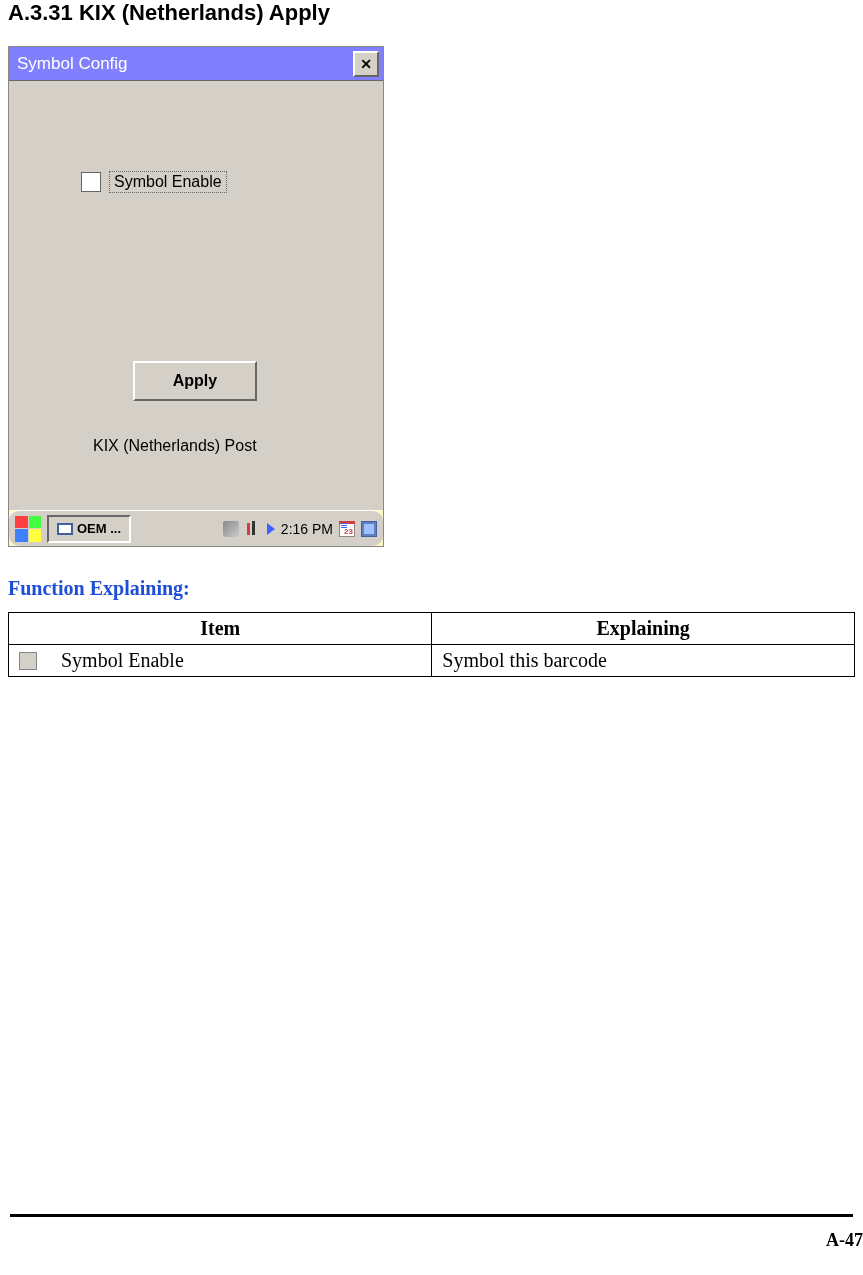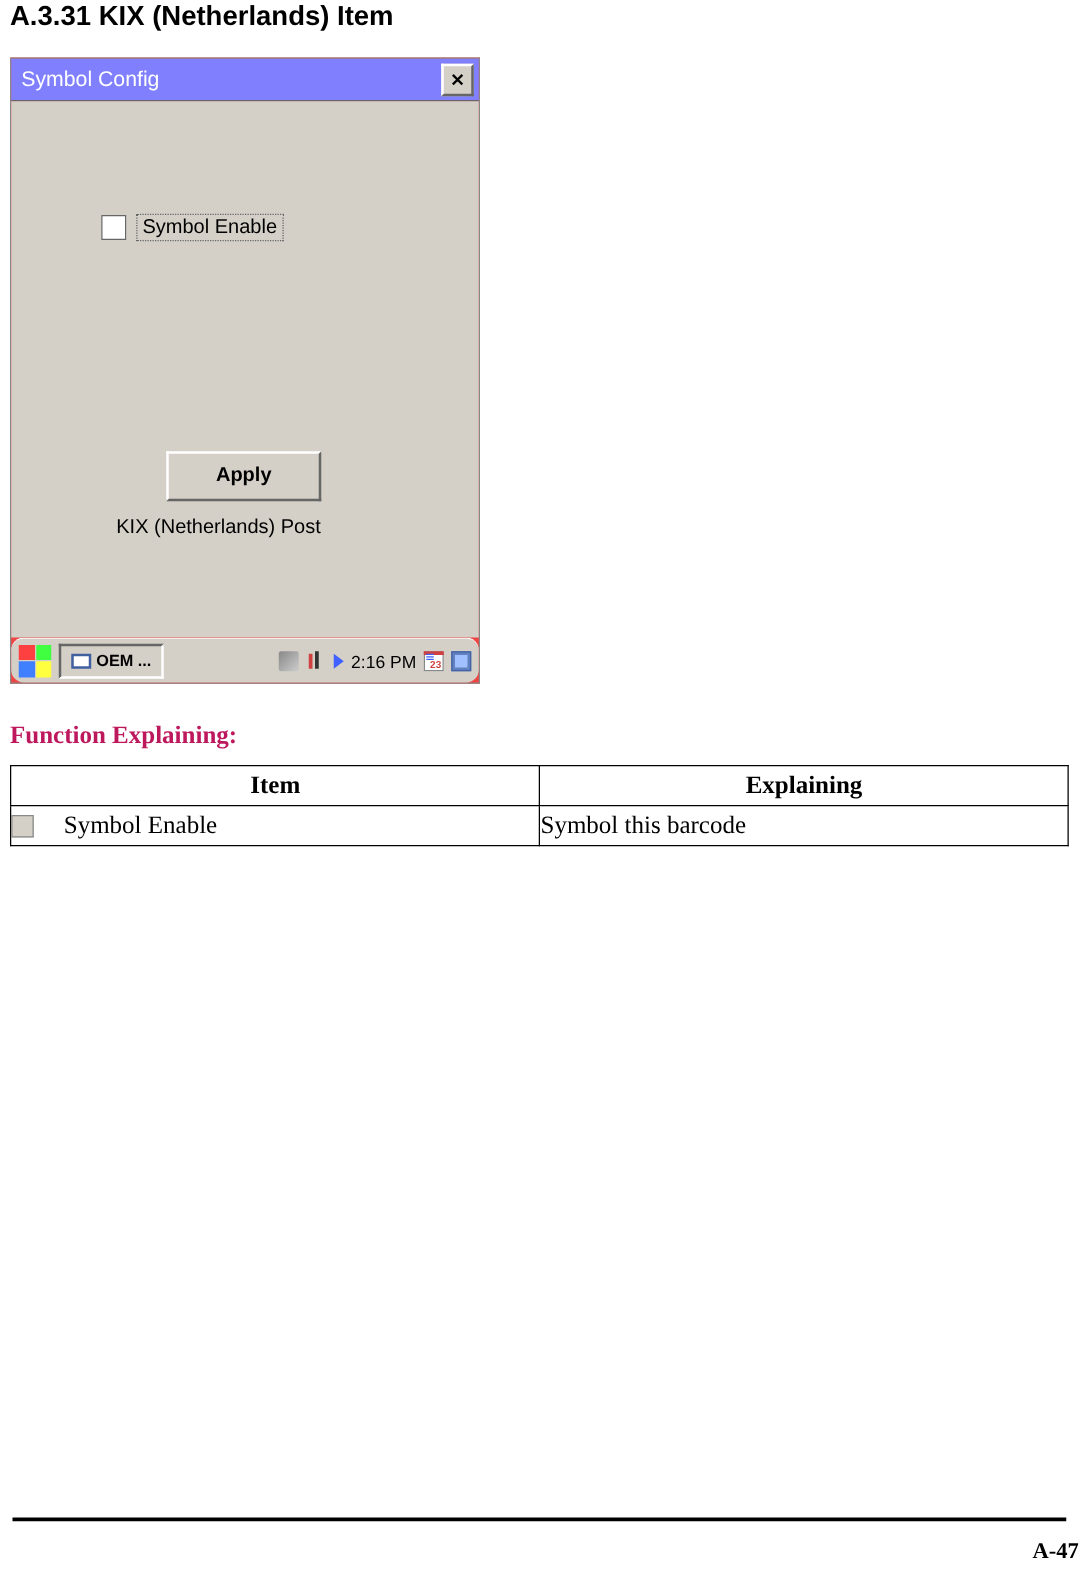--- a/index.html
+++ b/index.html
@@ -17,21 +17,21 @@
     }
     .section-heading {
       font-size: 22px;
       font-weight: bold;
       margin-bottom: 20px;
     }
     .screenshot-container {
       width: 376px;
       height: 501px;
       border: 1px solid #888;
-      background: #ef4444;
+      background: #fef9c3;
       display: flex;
       flex-direction: column;
       margin-bottom: 30px;
     }
     .titlebar {
       background: #8080ff;
       height: 34px;
       display: flex;
       align-items: center;
       padding: 0 4px;
@@ -93,21 +93,21 @@
       background: #d4d0c8;
       border: 2px solid;
       border-color: #fff #666 #666 #fff;
       font-size: 16px;
       font-family: Tahoma, sans-serif;
       font-weight: bold;
       cursor: pointer;
     }
     .dialog-subtitle {
       position: absolute;
-      top: 332px;
+      top: 356px;
       left: 84px;
       font-size: 16px;
       font-family: Tahoma, sans-serif;
     }
     .taskbar {
       height: 36px;
       background: #d4d0c8;
       border-top: 1px solid #fff;
       display: flex;
       align-items: center;
@@ -245,32 +245,32 @@
     .tray-desk::before {
       content: "";
       position: absolute;
       inset: 2px;
       background: #a0c0ff;
     }
     .function-heading {
       font-family: "Times New Roman", serif;
       font-size: 20px;
       font-weight: bold;
-      color: #be185d;
+      color: #1d4ed8;
       margin-bottom: 12px;
     }
     .func-table {
       width: 100%;
       border-collapse: collapse;
       font-family: "Times New Roman", serif;
       font-size: 20px;
     }
     .func-table th, .func-table td {
       border: 1px solid black;
-      padding: 4px 0;
+      padding: 4px 10px;
       text-align: left;
     }
     .func-table th {
       font-weight: bold;
       text-align: center;
     }
     .item-cell {
       display: flex;
       align-items: center;
       gap: 24px;
@@ -297,21 +297,21 @@
       right: 0;
       text-align: right;
       font-family: "Times New Roman", serif;
       font-size: 18px;
       font-weight: bold;
     }
   </style>
 </head>
 <body>
 
-<h2 class="section-heading">A.3.31 KIX (Netherlands) Item</h2>
+<h2 class="section-heading">A.3.31 KIX (Netherlands) Apply</h2>
 
 <div class="screenshot-container">
   <div class="titlebar">
     <span class="titlebar-text">Symbol Config</span>
     <div class="close-btn">
       <span>✕</span>
     </div>
   </div>
   <div class="dialog-body">
     <div class="checkbox-row">

